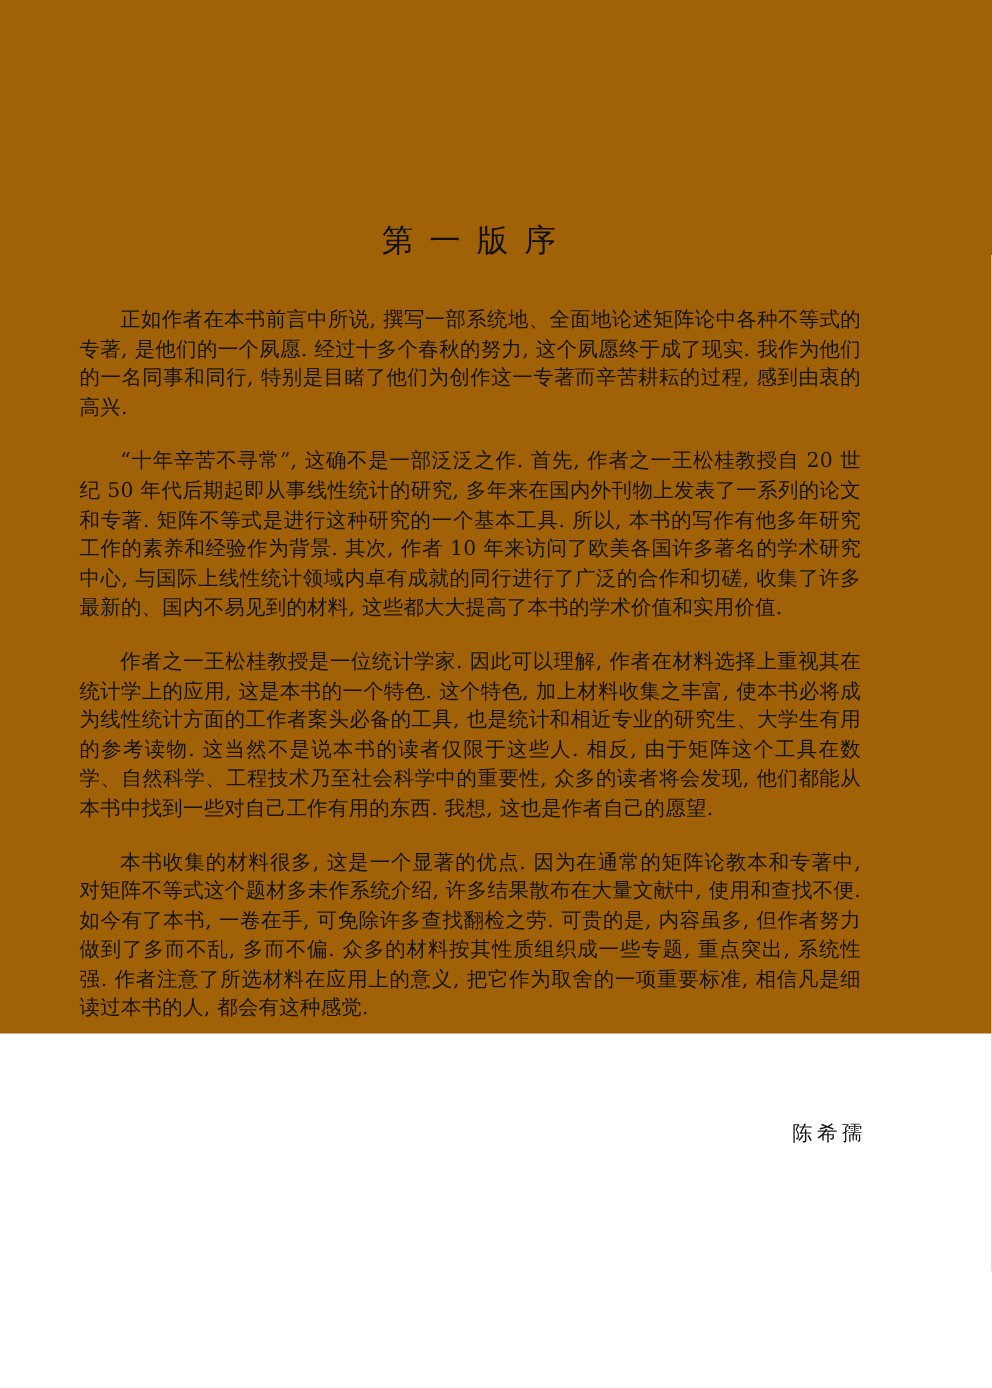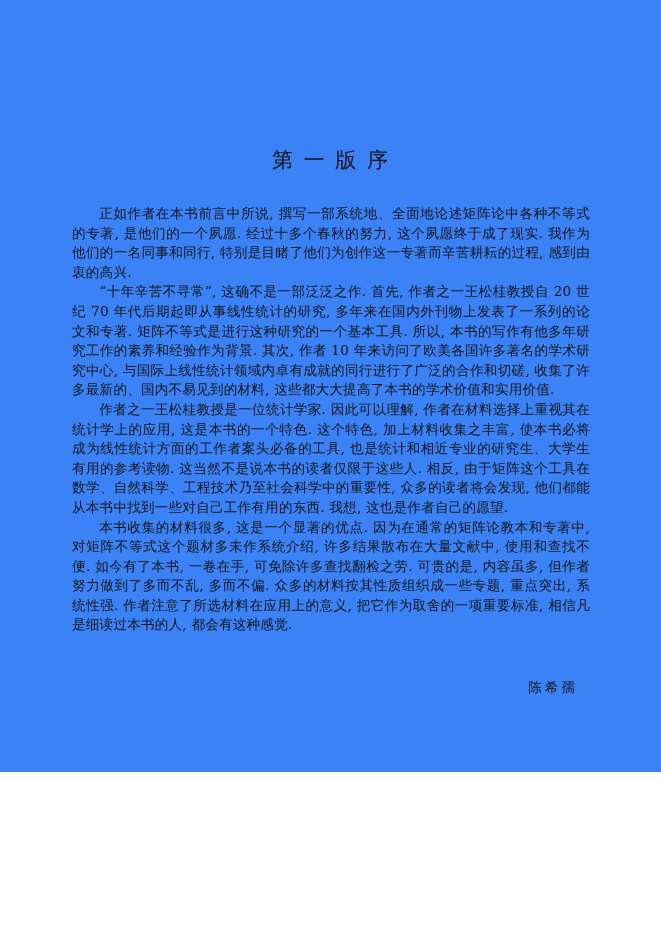--- a/index.html
+++ b/index.html
@@ -10,57 +10,57 @@
   body {
     width: 661px;
     height: 925px;
     font-family: "DejaVu Serif", "Liberation Serif", serif;
     color: #141414;
     overflow: hidden;
   }
   .page {
     box-sizing: border-box;
     width: 661px;
-    height: 772px;
-    padding: 146px 71px 0 72px;
-    background: #3b82f6;
+    height: 689px;
+    padding: 146px 71px 0 37px;
+    background: #a16207;
   }
   .page-title {
     text-align: center;
     font-size: 21px;
     font-weight: 400;
     letter-spacing: 2px;
     margin: 0 0 30px 0;
     color: #111111;
   }
   .body-text p {
-    margin: 0;
+    margin: 16px;
     font-size: 13.6px;
     line-height: 19.6px;
     text-align: justify;
     text-indent: 2em;
     letter-spacing: 0.2px;
     word-break: break-all;
   }
   .signature {
-    margin-top: 44px;
+    margin-top: 64px;
     text-align: right;
     padding-right: 12px;
     font-size: 13.6px;
     letter-spacing: 3px;
     color: #141414;
   }
 </style>
 </head>
 <body>
 
 <div class="page">
   <h1 class="page-title">第 一 版 序</h1>
 
   <div class="body-text">
     <p>正如作者在本书前言中所说, 撰写一部系统地、全面地论述矩阵论中各种不等式的专著, 是他们的一个夙愿. 经过十多个春秋的努力, 这个夙愿终于成了现实. 我作为他们的一名同事和同行, 特别是目睹了他们为创作这一专著而辛苦耕耘的过程, 感到由衷的高兴.</p>
-    <p>“十年辛苦不寻常”, 这确不是一部泛泛之作. 首先, 作者之一王松桂教授自 20 世纪 70 年代后期起即从事线性统计的研究, 多年来在国内外刊物上发表了一系列的论文和专著. 矩阵不等式是进行这种研究的一个基本工具. 所以, 本书的写作有他多年研究工作的素养和经验作为背景. 其次, 作者 10 年来访问了欧美各国许多著名的学术研究中心, 与国际上线性统计领域内卓有成就的同行进行了广泛的合作和切磋, 收集了许多最新的、国内不易见到的材料, 这些都大大提高了本书的学术价值和实用价值.</p>
+    <p>“十年辛苦不寻常”, 这确不是一部泛泛之作. 首先, 作者之一王松桂教授自 20 世纪 50 年代后期起即从事线性统计的研究, 多年来在国内外刊物上发表了一系列的论文和专著. 矩阵不等式是进行这种研究的一个基本工具. 所以, 本书的写作有他多年研究工作的素养和经验作为背景. 其次, 作者 10 年来访问了欧美各国许多著名的学术研究中心, 与国际上线性统计领域内卓有成就的同行进行了广泛的合作和切磋, 收集了许多最新的、国内不易见到的材料, 这些都大大提高了本书的学术价值和实用价值.</p>
     <p>作者之一王松桂教授是一位统计学家. 因此可以理解, 作者在材料选择上重视其在统计学上的应用, 这是本书的一个特色. 这个特色, 加上材料收集之丰富, 使本书必将成为线性统计方面的工作者案头必备的工具, 也是统计和相近专业的研究生、大学生有用的参考读物. 这当然不是说本书的读者仅限于这些人. 相反, 由于矩阵这个工具在数学、自然科学、工程技术乃至社会科学中的重要性, 众多的读者将会发现, 他们都能从本书中找到一些对自己工作有用的东西. 我想, 这也是作者自己的愿望.</p>
     <p>本书收集的材料很多, 这是一个显著的优点. 因为在通常的矩阵论教本和专著中, 对矩阵不等式这个题材多未作系统介绍, 许多结果散布在大量文献中, 使用和查找不便. 如今有了本书, 一卷在手, 可免除许多查找翻检之劳. 可贵的是, 内容虽多, 但作者努力做到了多而不乱, 多而不偏. 众多的材料按其性质组织成一些专题, 重点突出, 系统性强. 作者注意了所选材料在应用上的意义, 把它作为取舍的一项重要标准, 相信凡是细读过本书的人, 都会有这种感觉.</p>
   </div>
 
   <div class="signature">陈希孺</div>
 </div>
 
 </body></html>

